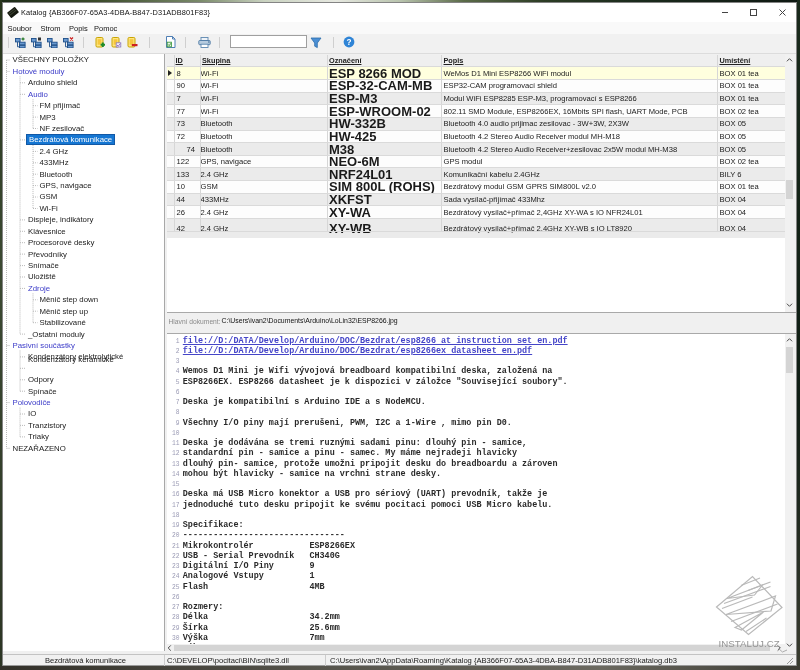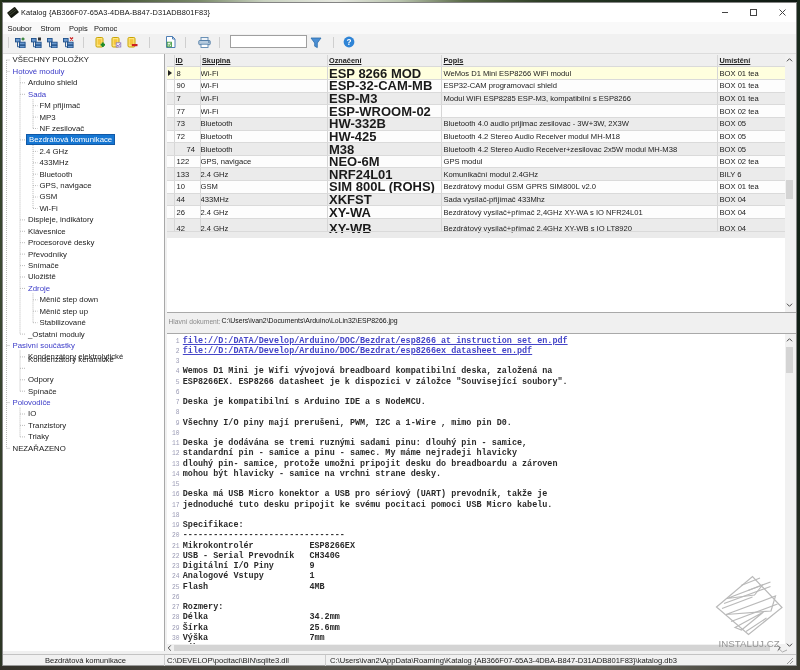--- a/index.html
+++ b/index.html
@@ -201,21 +201,21 @@
         <line x1="33.0" y1="99.3" x2="33.0" y2="128.5"></line>
         <line x1="33.0" y1="144.9" x2="33.0" y2="208.5"></line>
         <line x1="33.0" y1="293.4" x2="33.0" y2="322.7"></line>
         <line x1="20.0" y1="350.5" x2="20.0" y2="391.2"></line>
         <line x1="20.0" y1="407.6" x2="20.0" y2="436.9"></line>
       </g>
     </svg>
     <div class="ti tk" style="left:12.5px;top:54.4px">VŠECHNY POLOŽKY</div>
     <div class="ti tb" style="left:12.5px;top:65.8px">Hotové moduly</div>
     <div class="ti tk" style="left:28.0px;top:77.2px">Arduino shield</div>
-    <div class="ti tb" style="left:28.0px;top:88.7px">Sada</div>
+    <div class="ti tb" style="left:28.0px;top:88.7px">Audio</div>
     <div class="ti tk" style="left:39.5px;top:100.1px">FM přijímač</div>
     <div class="ti tk" style="left:39.5px;top:111.5px">MP3</div>
     <div class="ti tk" style="left:39.5px;top:122.9px">NF zesilovač</div>
     <div class="ti ts" style="left:28.0px;top:134.3px">Bezdrátová komunikace</div>
     <div class="ti tk" style="left:39.5px;top:145.8px">2.4 GHz</div>
     <div class="ti tk" style="left:39.5px;top:157.2px">433MHz</div>
     <div class="ti tk" style="left:39.5px;top:168.6px">Bluetooth</div>
     <div class="ti tk" style="left:39.5px;top:180.0px">GPS, navigace</div>
     <div class="ti tk" style="left:39.5px;top:191.4px">GSM</div>
     <div class="ti tk" style="left:39.5px;top:202.9px">Wi-Fi</div>
@@ -262,27 +262,28 @@
     <span style="left:10.0px">90</span>
     <span style="left:34.0px">Wi-Fi</span>
     <span class="bold" style="left:162.5px">ESP-32-CAM-MB</span>
     <span style="left:277.0px">ESP32-CAM programovací shield</span>
     <span style="left:553.0px">BOX 01 tea</span>
   </div>
 <div class="trow" style="top:91.7px;height:12.63px;background:#ebebeb">
     <span style="left:10.0px">7</span>
     <span style="left:34.0px">Wi-Fi</span>
     <span class="bold" style="left:162.5px">ESP-M3</span>
-    <span style="left:277.0px">Modul WiFi ESP8285 ESP-M3, kompatibilní s ESP8266</span>
+    <span style="left:277.0px">Modul WiFi ESP8285 ESP-M3, programovací s ESP8266</span>
     <span style="left:553.0px">BOX 01 tea</span>
   </div>
 <div class="trow" style="top:104.3px;height:12.63px;background:#fdfdfd">
     <span style="left:10.0px">77</span>
     <span style="left:34.0px">Wi-Fi</span>
     <span class="bold" style="left:162.5px">ESP-WROOM-02</span>
+    <span style="left:277.0px">802.11 SMD Module, ESP8266EX, 16Mbits SPI flash, UART Mode, PCB</span>
     <span style="left:553.0px">BOX 02 tea</span>
   </div>
 <div class="trow" style="top:116.9px;height:12.63px;background:#ebebeb">
     <span style="left:10.0px">73</span>
     <span style="left:34.0px">Bluetooth</span>
     <span class="bold" style="left:162.5px">HW-332B</span>
     <span style="left:277.0px">Bluetooth 4.0 audio prijimac zesilovac - 3W+3W, 2X3W</span>
     <span style="left:553.0px">BOX 05</span>
   </div>
 <div class="trow" style="top:129.6px;height:12.63px;background:#fdfdfd">
@@ -303,21 +304,21 @@
     <span style="left:10.0px">122</span>
     <span style="left:34.0px">GPS, navigace</span>
     <span class="bold" style="left:162.5px">NEO-6M</span>
     <span style="left:277.0px">GPS modul</span>
     <span style="left:553.0px">BOX 02 tea</span>
   </div>
 <div class="trow" style="top:167.4px;height:12.63px;background:#ebebeb">
     <span style="left:10.0px">133</span>
     <span style="left:34.0px">2.4 GHz</span>
     <span class="bold" style="left:162.5px">NRF24L01</span>
-    <span style="left:277.0px">Komunikační modul 2.4GHz</span>
+    <span style="left:277.0px">Komunikační kabelu 2.4GHz</span>
     <span style="left:553.0px">BILY 6</span>
   </div>
 <div class="trow" style="top:180.1px;height:12.63px;background:#fdfdfd">
     <span style="left:10.0px">10</span>
     <span style="left:34.0px">GSM</span>
     <span class="bold" style="left:162.5px">SIM 800L (ROHS)</span>
     <span style="left:277.0px">Bezdrátový modul GSM GPRS SIM800L v2.0</span>
     <span style="left:553.0px">BOX 01 tea</span>
   </div>
 <div class="trow" style="top:192.7px;height:12.63px;background:#ebebeb">

